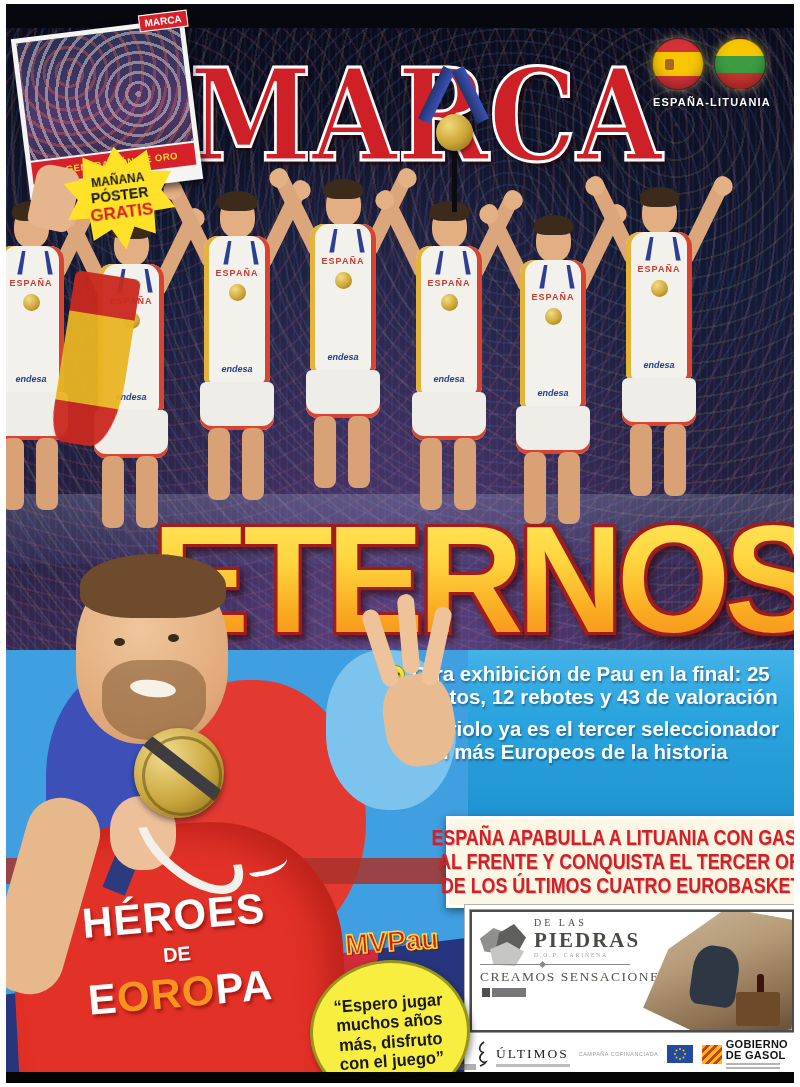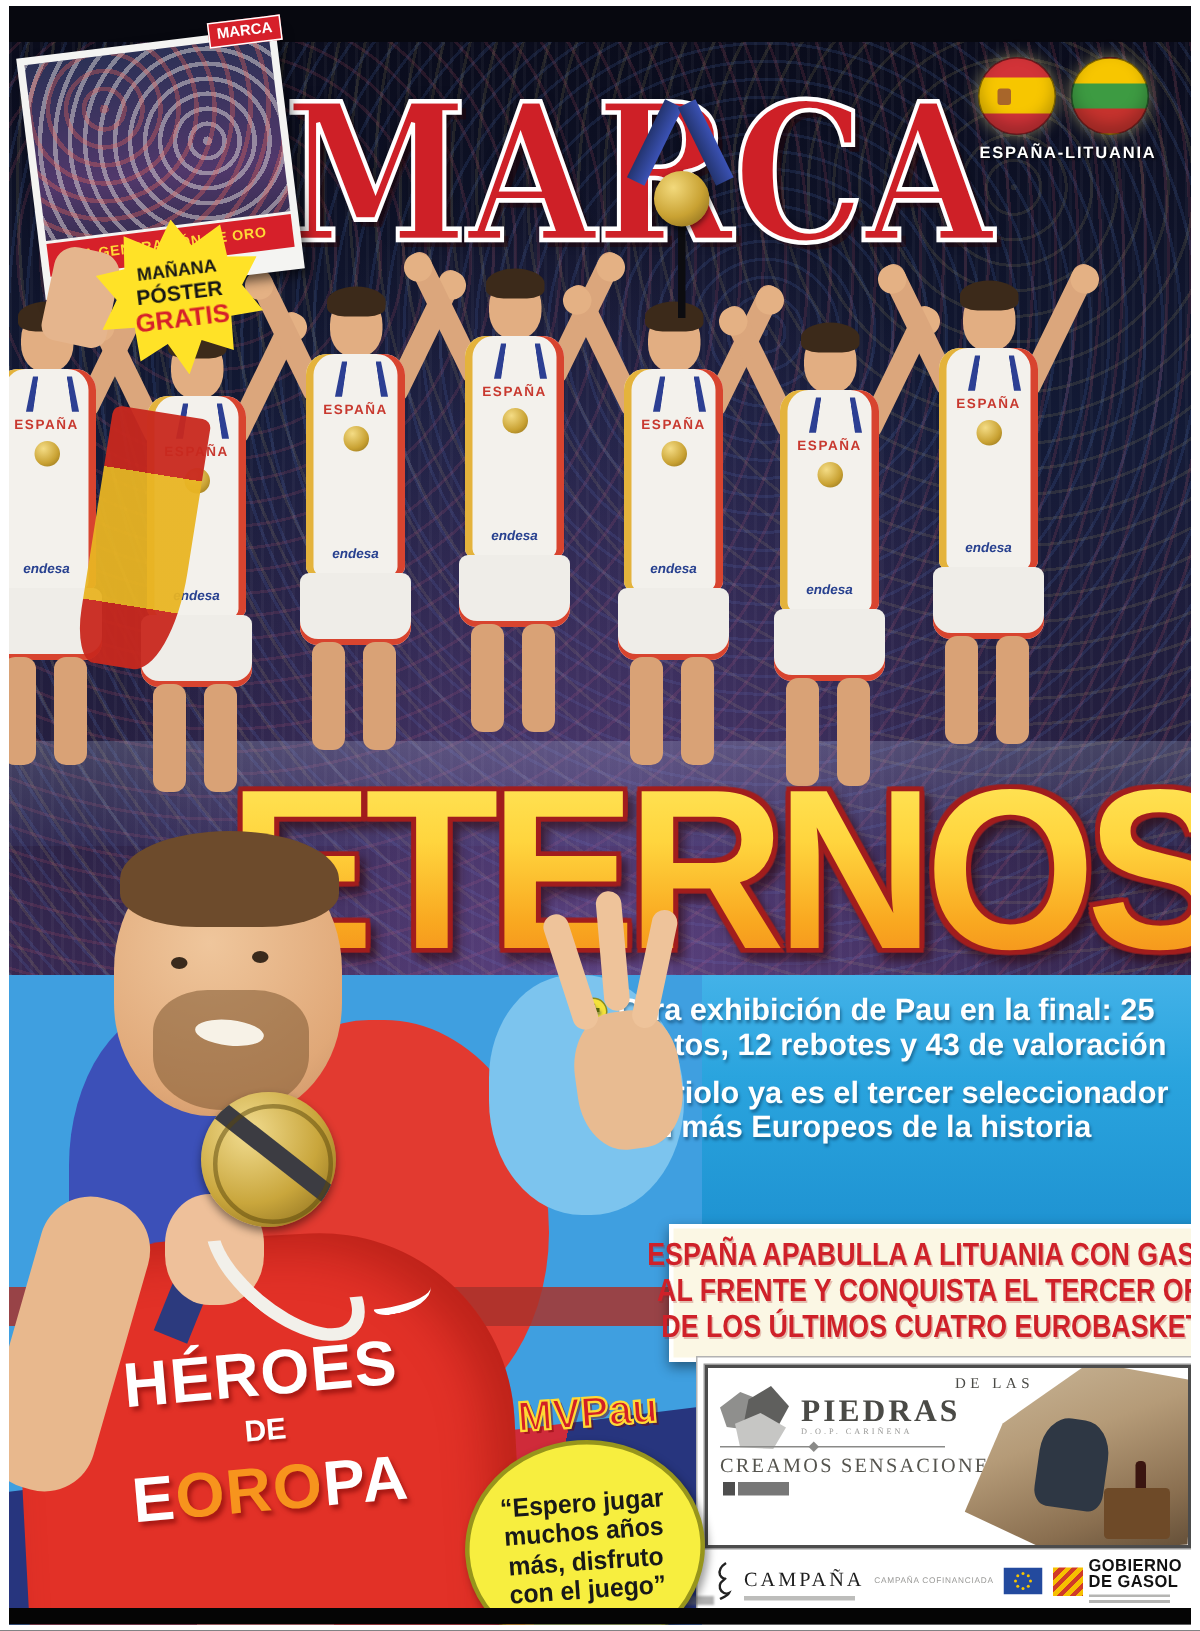--- a/index.html
+++ b/index.html
@@ -145,21 +145,21 @@
   
   .ad{position:absolute;left:458px;top:900px;width:336px;height:176px;background:#fff;border:1px solid #b2b2b2;z-index:4;box-sizing:border-box;padding:5px;}
   .creative{position:relative;height:118px;border:2px solid #4c4c4c;box-shadow:0 0 0 1px #9a9a9a;overflow:hidden;font-family:"Liberation Serif",serif;}
   .stone{position:absolute;left:8px;top:10px;width:48px;height:44px;}
   .st{position:absolute;}
   .st.a{left:0;top:6px;width:30px;height:26px;background:#8f8f8d;clip-path:polygon(0 40%,45% 0,100% 25%,80% 100%,15% 90%);}
   .st.b{left:16px;top:2px;width:30px;height:30px;background:#5f5f5d;clip-path:polygon(10% 30%,60% 0,100% 45%,70% 100%,0 80%);}
   .st.c{left:10px;top:20px;width:34px;height:24px;background:#c6c6c4;clip-path:polygon(0 30%,50% 0,100% 40%,75% 100%,10% 95%);}
   .vino-head{margin-left:62px;margin-top:6px;color:#4a4a46;line-height:1;}
   .vh1 .el{font-size:10px;letter-spacing:1px;} .vh1 .vino{font-size:22px;font-weight:bold;letter-spacing:1px;}
-  .vh2{font-size:10px;letter-spacing:3px;margin-top:4px;text-align:center;}
+  .vh2{font-size:10px;letter-spacing:3px;margin-top:4px;}
   .vh3{font-size:21px;font-weight:bold;letter-spacing:2px;margin-top:2px;}
   .vh4{font-size:5.5px;color:#9a9a98;letter-spacing:2px;margin-top:2px;}
   .vrule{margin:5px 0 4px 8px;width:150px;height:1px;background:#8a8a88;position:relative;}
   .vrule:after{content:"";position:absolute;left:60px;top:-2px;width:5px;height:5px;background:#8a8a88;transform:rotate(45deg);}
   .slogan{margin-left:8px;font-size:13.5px;letter-spacing:1.5px;color:#55544e;}
   .url{margin-left:8px;font-size:11.5px;letter-spacing:1.5px;color:#6a6a66;margin-top:2px;}
   .minilogo{margin-left:10px;margin-top:3px;width:58px;height:9px;background:linear-gradient(90deg,#222 0 8px,transparent 8px 10px,#555 10px 44px,transparent 44px);opacity:.8;}
   .adphoto{position:absolute;right:-6px;top:-4px;width:158px;height:128px;
     clip-path:polygon(18% 32%,55% 0,100% 10%,96% 95%,40% 100%,2% 78%);
     background:linear-gradient(160deg,#cbb89a 0%,#b59b78 40%,#8a6f50 75%,#5e4a34 100%);}
@@ -443,21 +443,21 @@
       </div>
       <div class="vrule"></div>
       <div class="slogan">CREAMOS SENSACIONES</div>
       <div class="minilogo"></div>
     </div>
     <div class="ad-bottom">
       <div class="car">
         <svg class="car-ico" viewBox="0 0 16 26">
               <path d="M8 1c-3 2-5 5-4 8 1 2 3 3 4 2-2 2-5 3-4 7 1 3 4 4 6 3-1 2-4 3-6 4" stroke="#222" stroke-width="1.6" fill="none"></path>
             </svg>
-        <div><span class="car-txt">CAMPAÑA</span><div class="car-sub"></div></div>
+        <div><span class="car-txt">ÚLTIMOS</span><div class="car-sub"></div></div>
       </div>
       <span class="campaign">CAMPAÑA COFINANCIADA</span>
       <svg width="26" height="18" viewBox="0 0 26 18">
             <rect width="26" height="18" fill="#234a9e"></rect>
             <g fill="#f7c600">
               <circle cx="13" cy="4" r="1"></circle>
               <circle cx="13" cy="14" r="1"></circle>
               <circle cx="8" cy="9" r="1"></circle>
               <circle cx="18" cy="9" r="1"></circle>
               <circle cx="9.5" cy="5.5" r="1"></circle>

